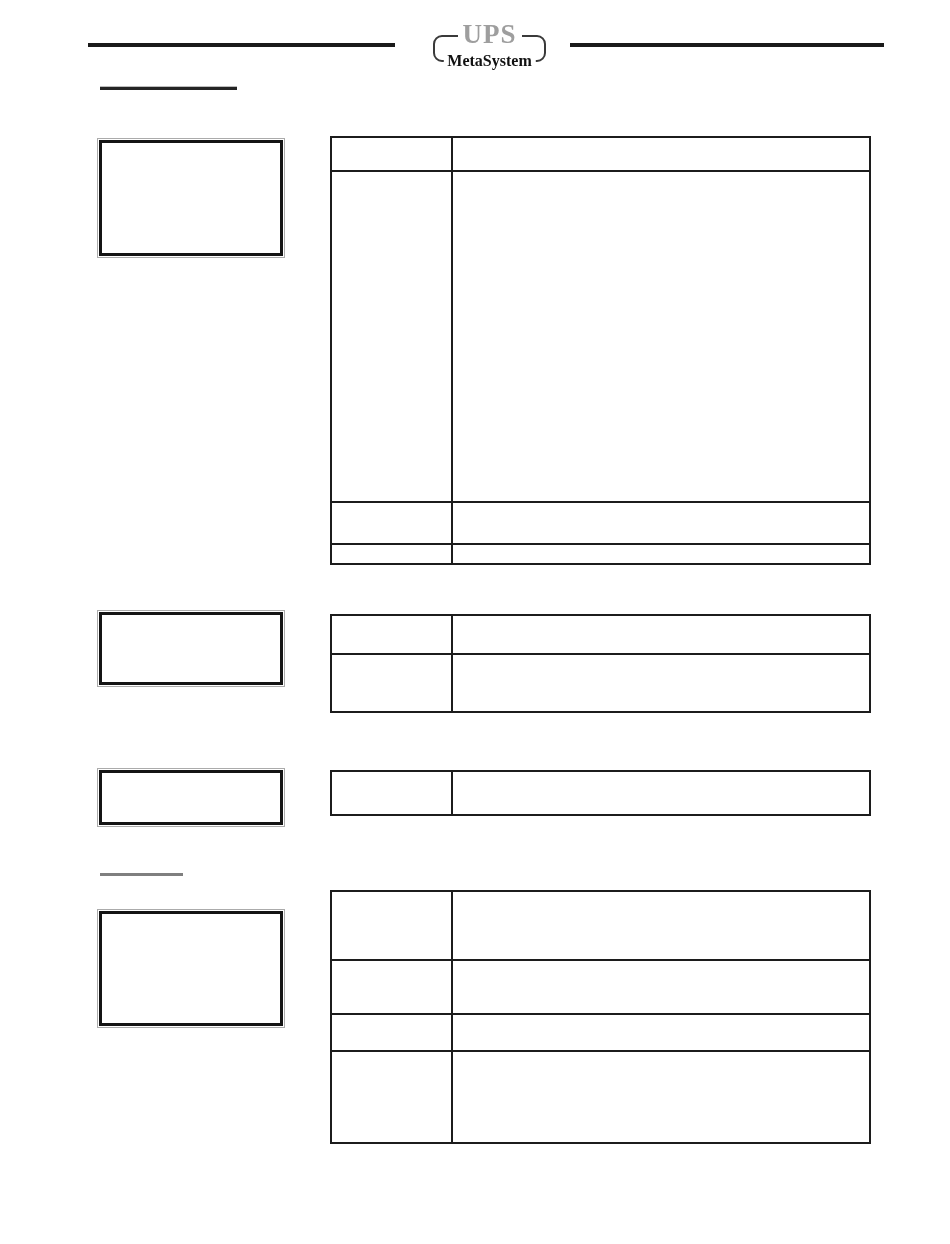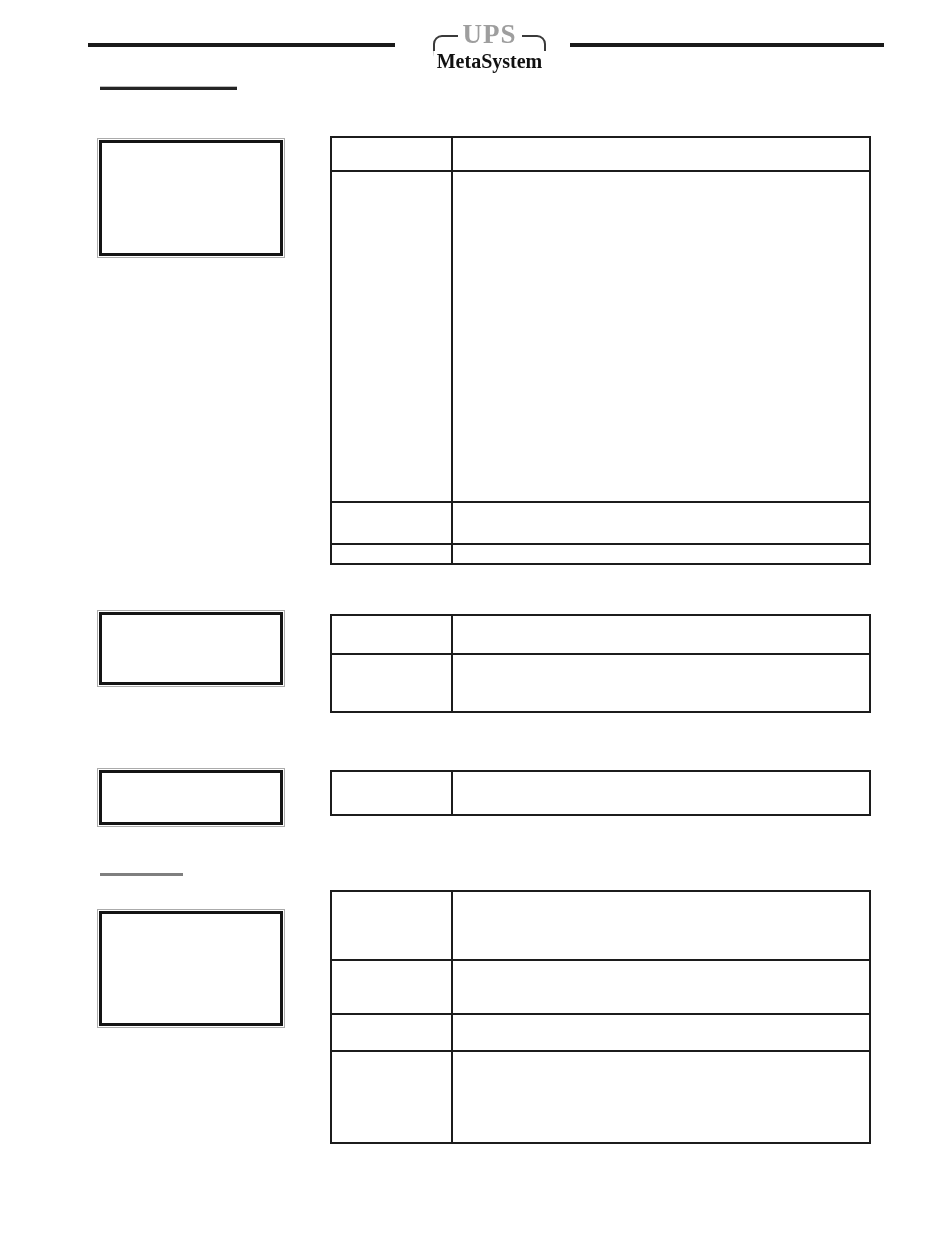--- a/index.html
+++ b/index.html
@@ -18,21 +18,21 @@
     position:absolute; left:433px; top:35px; width:109px; height:23px;
     border:2px solid #3a3a3a; border-radius:9px; background:#fff;
   }
   .logo-ups {
     position:absolute; left:50%; top:0; transform:translate(-50%,-58%);
     font-weight:bold; font-size:27px; line-height:1; letter-spacing:1px;
     color:#9e9e9e; background:#fff; padding:0 5px; white-space:nowrap;
   }
   .logo-meta {
     position:absolute; left:50%; bottom:0; transform:translate(-50%,55%);
-    font-weight:bold; font-size:20px; line-height:1;
+    font-weight:bold; font-size:16px; line-height:1;
     color:#111; background:#fff; padding:0 4px; white-space:nowrap;
   }
 
   
   .heading { position:absolute; }
   .heading .htext { display:block; height:0; overflow:hidden; }
   .underline-1 { left:100px; top:87px;  width:137px; height:3px; background:#242424; box-shadow:0 -1px 0 #bdbdbd; }
   .underline-2 { left:100px; top:873px; width:83px;  height:3px; background:#7f7f7f; }
 
   

